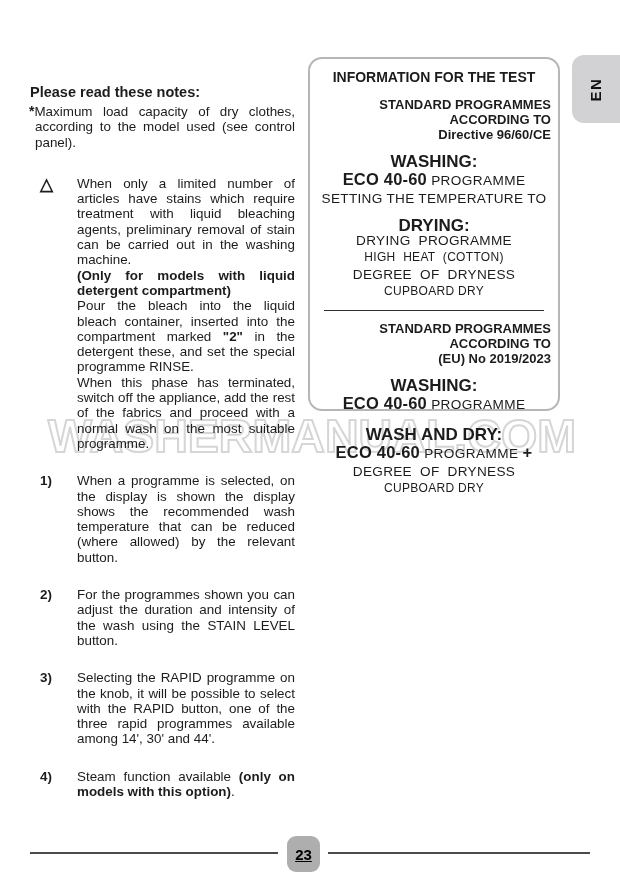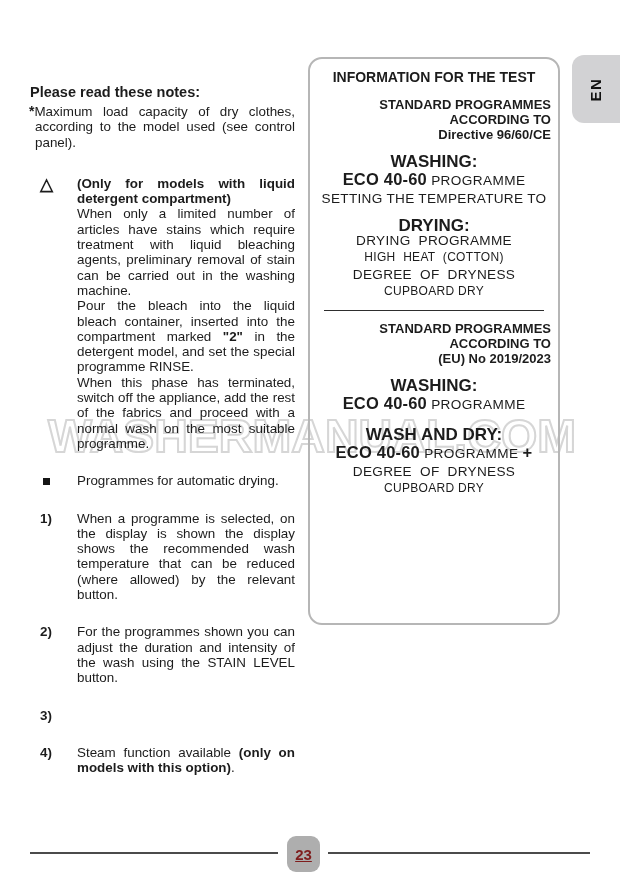--- a/index.html
+++ b/index.html
@@ -39,21 +39,21 @@
   .sq-glyph {
     width: 7px; height: 7px; background: #151515;
     margin-top: 5px; margin-left: 3px;
   }
   .item p { margin: 0; }
   .bold { font-weight: bold; }
 
   
   .info-box {
     position: absolute; left: 308px; top: 57px;
-    width: 252px; height: 568px;
+    width: 252px; height: 354px;
     box-sizing: border-box;
     border: 2px solid #b6b6b6;
     border-radius: 14px;
     background: transparent;
     z-index: 2;
     text-align: center;
     padding: 9px 7px 12px 7px;
   }
   .ib-title { font-weight: bold; font-size: 14px; line-height: 19px; }
   .ib-group { font-weight: bold; font-size: 13px; line-height: 15px; margin-top: 10px; text-align: right; }
@@ -89,72 +89,67 @@
     position: absolute; top: 852px; height: 2px;
     background: #4b4b4b; z-index: 2;
   }
   .footer-line.left  { left: 30px;  width: 248px; }
   .footer-line.right { left: 328px; width: 262px; }
   .page-badge {
     position: absolute; left: 287px; top: 836px;
     width: 33px; height: 36px;
     background: #aeaeae; border-radius: 9px;
     display: flex; align-items: center; justify-content: center;
-    color: #7f1d1d; font-weight: bold; font-size: 15px;
+    color: #000000; font-weight: bold; font-size: 15px;
     z-index: 3;
     text-decoration: underline;
   }
 </style>
 </head>
 <body>
 
 <svg class="watermark" viewBox="0 0 545 58">
   <text x="272" y="44" text-anchor="middle" textLength="528" lengthAdjust="spacingAndGlyphs" font-family="Liberation Sans, sans-serif" font-weight="bold" font-size="46" fill="none" stroke="#d6d6d6" stroke-width="2">WASHERMANUAL.COM</text>
 </svg>
 
 <div class="left-col">
   <p class="notes-heading">Please read these notes:</p>
 
   <p class="jtext ast-para"><span class="ast-star">*</span><span>Maximum load capacity of dry clothes, according to the model used (see control panel).</span></p>
 
   <div class="item warn">
     <div><span class="tri-glyph">△</span></div>
     <div>
+      <p class="jtext">When only a limited number of articles have stains which require treatment with liquid bleaching agents, preliminary removal of stain can be carried out in the washing machine.</p>
       <p class="jtext bold">(Only for models with liquid detergent compartment)</p>
-      <p class="jtext">When only a limited number of articles have stains which require treatment with liquid bleaching agents, preliminary removal of stain can be carried out in the washing machine.</p>
-      <p class="jtext"><span>Pour the bleach into the liquid bleach container, inserted into the compartment marked </span><b>"2"</b><span> in the detergent model, and set the special programme RINSE.</span></p>
+      <p class="jtext"><span>Pour the bleach into the liquid bleach container, inserted into the compartment marked </span><b>"2"</b><span> in the detergent these, and set the special programme RINSE.</span></p>
       <p class="jtext">When this phase has terminated, switch off the appliance, add the rest of the fabrics and proceed with a normal wash on the most suitable programme.</p>
     </div>
   </div>
 
-  <div class="item">
-    <div>
-        <div class="sq-glyph"></div>
-      </div>
-    <div>
-        <p class="jtext">Programmes for automatic drying.</p>
-      </div>
-  </div>
 
   <div class="item">
     <div class="marker">1)</div>
     <div>
         <p class="jtext">When a programme is selected, on the display is shown the display shows the recommended wash temperature that can be reduced (where allowed) by the relevant button.</p>
       </div>
   </div>
 
   <div class="item">
     <div class="marker">2)</div>
     <div>
         <p class="jtext">For the programmes shown you can adjust the duration and intensity of the wash using the STAIN LEVEL button.</p>
       </div>
   </div>
 
   <div class="item">
     <div class="marker">3)</div>
+    <div>
+        <p class="jtext">Selecting the RAPID programme on the knob, it will be possible to select with the RAPID button, one of the three rapid programmes available among 14', 30' and 44'.</p>
+      </div>
   </div>
 
   <div class="item">
     <div class="marker">4)</div>
     <div>
         <p class="jtext"><span>Steam function available </span><b>(only on models with this option)</b><span>.</span></p>
       </div>
   </div>
 </div>
 

